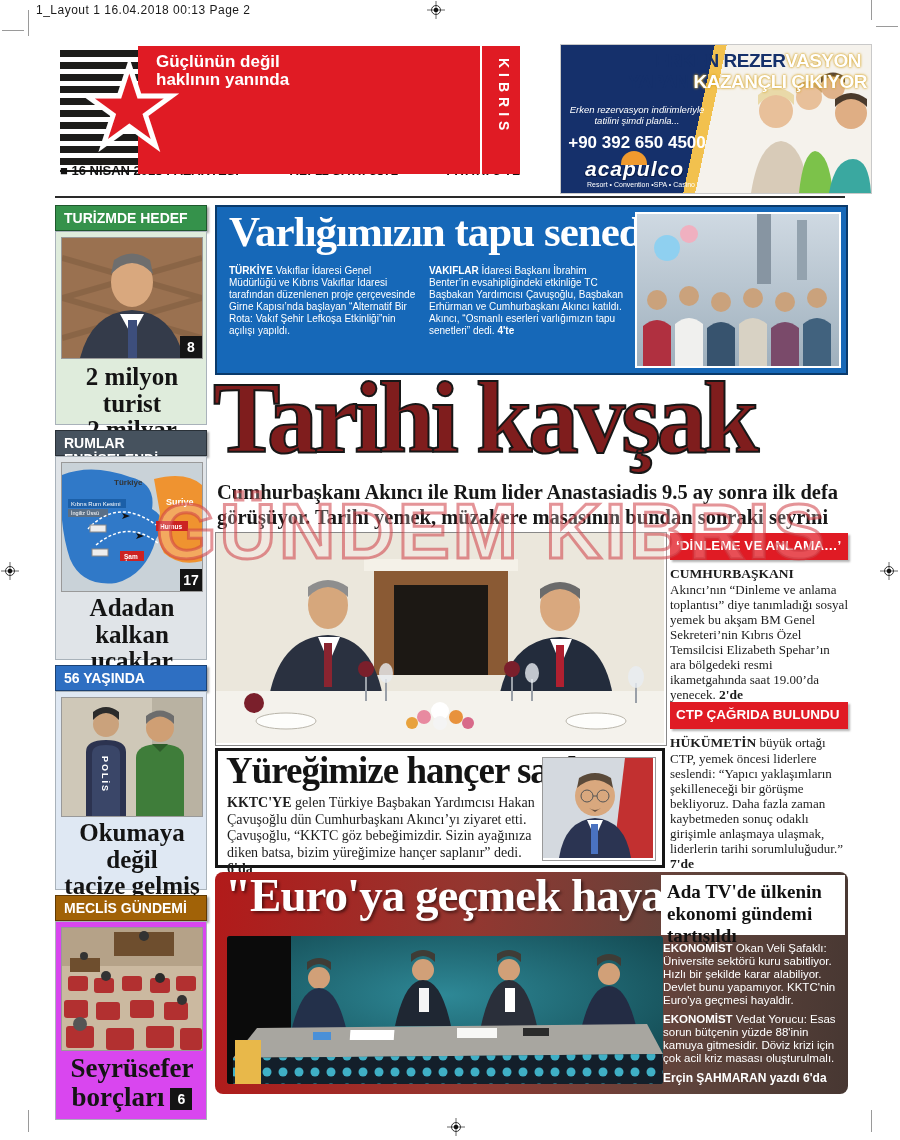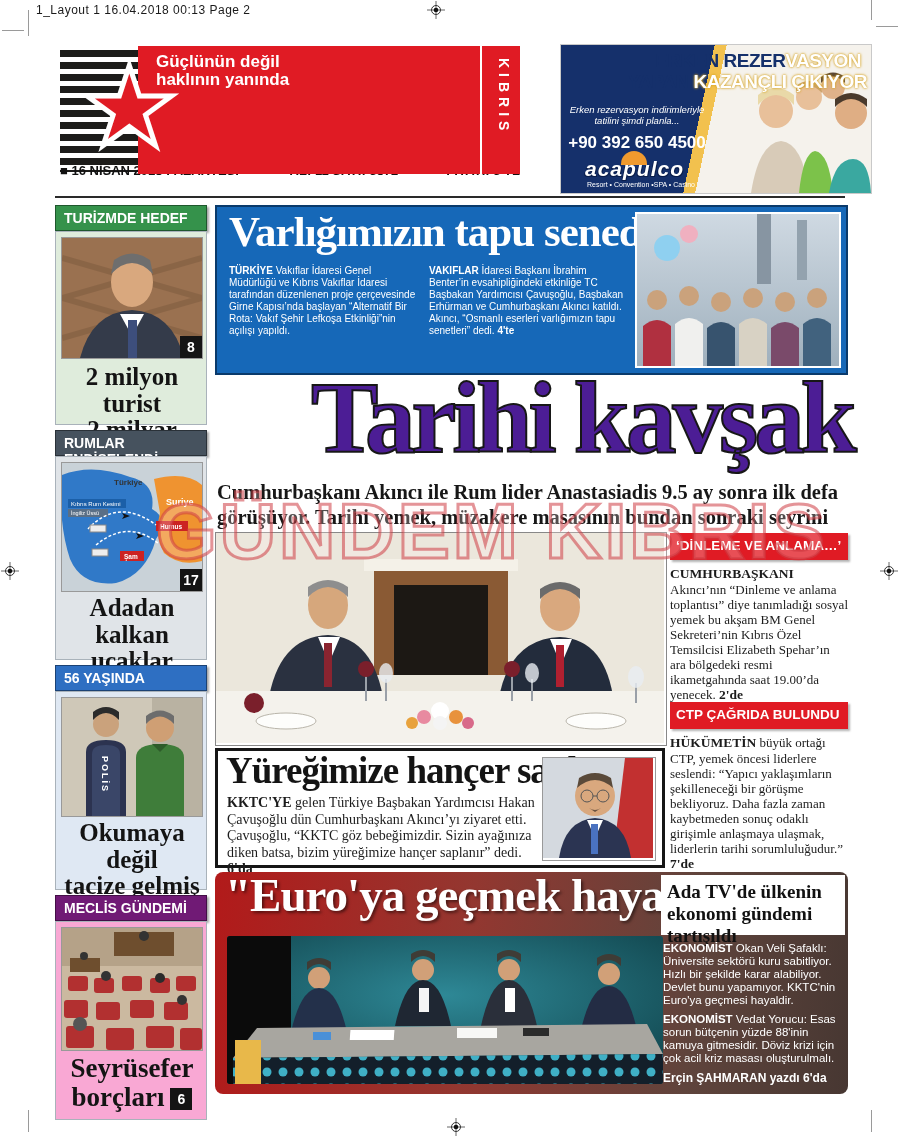--- a/index.html
+++ b/index.html
@@ -31,38 +31,38 @@
   .ad-tag{position:absolute;left:6px;top:60px;width:140px;color:#fff;font-style:italic;font-size:9.5px;text-align:center;line-height:1.15;}
   .ad-phone{position:absolute;left:2px;top:88px;width:148px;color:#fff;font-weight:bold;font-size:17px;text-align:center;}
   .ad-brand{position:absolute;left:24px;top:112px;color:#fff;font-style:italic;font-weight:bold;font-size:21px;
             text-shadow:1px 1px 0 #0a1d4a,-1px 1px 0 #0a1d4a;z-index:2;letter-spacing:1px;}
   .ad-sun{position:absolute;left:60px;top:106px;width:26px;height:14px;background:#f09a2e;border-radius:13px 13px 0 0;}
   .ad-services{position:absolute;left:0px;top:136px;width:160px;color:#fff;font-size:7px;text-align:center;}
   
   .banner{position:absolute;left:55px;width:152px;height:26px;box-sizing:border-box;color:#fff;
           font-weight:bold;font-size:14px;padding:4px 0 0 8px;border:1px solid rgba(0,0,0,.4);
           box-shadow:2px 2px 2px rgba(0,0,0,.35);}
-  .bn-green{background:#35924b;} .bn-slate{background:#46525e;} .bn-blue{background:#2e6fc2;} .bn-olive{background:#701a75;}
+  .bn-green{background:#35924b;} .bn-slate{background:#46525e;} .bn-blue{background:#2e6fc2;} .bn-olive{background:#a16207;}
   .sb-box{position:absolute;left:55px;width:152px;box-sizing:border-box;border:1px solid #a9b2ba;}
-  .bg-green{background:#dfecdc;} .bg-gray{background:#e0e4e8;} .bg-blue{background:#dfe8f3;} .bg-cream{background:#f9a8d4;}
+  .bg-green{background:#dfecdc;} .bg-gray{background:#e0e4e8;} .bg-blue{background:#dfe8f3;} .bg-cream{background:#d946ef;}
   .sb-photo{position:absolute;left:5px;top:5px;width:140px;border:1px solid #999;overflow:hidden;background:#ccc;}
   .sb-head{position:absolute;left:2px;width:148px;text-align:center;font-family:"Liberation Serif",serif;
            font-weight:bold;font-size:25px;line-height:1.06;color:#141414;}
   .badge{position:absolute;width:22px;height:22px;background:#141414;color:#fff;font:bold 14px "Liberation Sans",sans-serif;
          display:flex;align-items:center;justify-content:center;z-index:4;}
   .badge-inline{display:inline-flex;width:22px;height:22px;background:#141414;color:#fff;
          font:bold 14px "Liberation Sans",sans-serif;align-items:center;justify-content:center;vertical-align:middle;margin-left:6px;}
   
   .bluebox{position:absolute;left:215px;top:205px;width:633px;height:170px;background:#1668b8;border:2px solid #0a3a6b;box-sizing:border-box;}
   .bb-head{position:absolute;left:12px;top:0px;color:#fff;font-family:"Liberation Serif",serif;font-weight:bold;font-size:43px;letter-spacing:-1px;}
   .bb-col{position:absolute;top:58px;width:192px;color:#fff;font-size:10px;line-height:1.2;font-weight:500;}
   .bb-photo{position:absolute;right:5px;top:5px;width:206px;height:156px;border:2px solid #fff;box-sizing:border-box;overflow:hidden;}
   
   .main-head{position:absolute;left:213px;top:368px;width:640px;font-family:"Liberation Serif",serif;font-weight:bold;
-             font-size:101px;line-height:1;letter-spacing:-4px;color:#4c1d95;text-align:right;-webkit-text-stroke:2px #171717;}
+             font-size:101px;line-height:1;letter-spacing:-4px;color:#7f1d1d;-webkit-text-stroke:2px #171717;}
   .deck{position:absolute;left:217px;top:480px;width:634px;font-family:"Liberation Serif",serif;font-weight:bold;
         font-size:20.5px;line-height:1.22;color:#171717;}
   .watermark{position:absolute;left:156px;top:486px;font-size:78px;font-weight:bold;letter-spacing:3px;
              color:rgba(255,235,235,0.25);-webkit-text-stroke:3px rgba(205,60,68,.55);z-index:5;pointer-events:none;white-space:nowrap;}
   .main-photo{position:absolute;left:215px;top:532px;width:450px;height:212px;border:1px solid #888;overflow:hidden;}
   
   .rc-banner{position:absolute;left:670px;width:178px;height:27px;background:#e01b24;color:#fff;font-weight:bold;
              font-size:13.5px;padding:5px 0 0 6px;box-sizing:border-box;box-shadow:2px 2px 2px rgba(0,0,0,.3);}
   .rc-text{position:absolute;left:670px;width:178px;font-family:"Liberation Serif",serif;font-size:13px;line-height:1.16;color:#1c1c1c;background:#fff;z-index:6;}
   .rc-text b{font-size:13.5px;text-align:right;}

